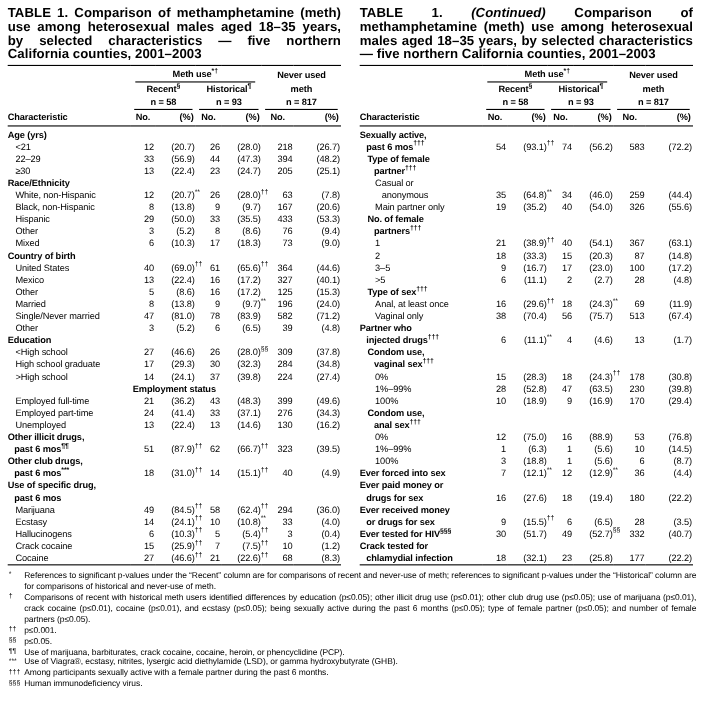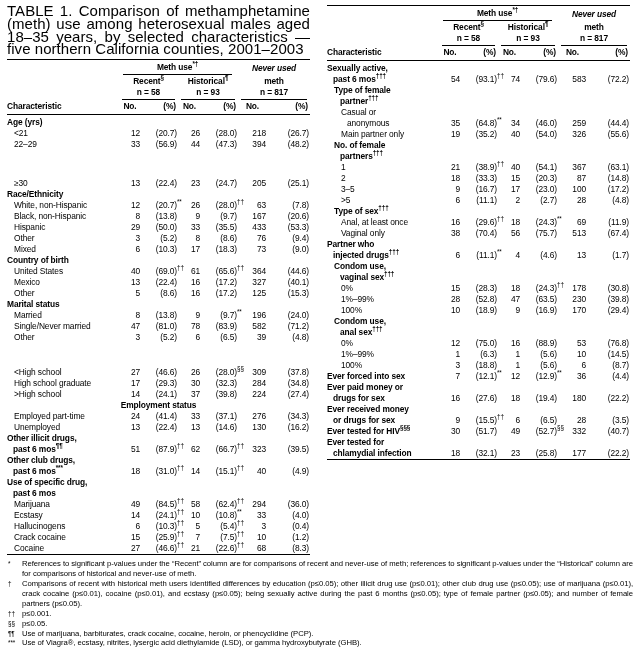--- a/index.html
+++ b/index.html
@@ -1,27 +1,27 @@
 <!DOCTYPE html>
 <html><head>
 <meta charset="utf-8">
 <style>
   html,body{margin:0;padding:0;background:#fff;color:#000;}
   body{width:640px;height:649px;overflow:hidden;font-family:"Liberation Sans",sans-serif;}
   .page{box-sizing:border-box;padding:5px 7px 4px 7px;}
   .cols{display:flex;gap:17px;align-items:flex-start;}
   .col{width:303px;flex:none;}
-  .title{font-size:15px;line-height:12.8px;font-weight:normal;margin:0 0 3px 0;text-align:justify;letter-spacing:.05px;}
+  .title{font-size:12px;line-height:12.8px;font-weight:bold;margin:0 0 3px 0;text-align:justify;letter-spacing:.05px;}
   .title .it{font-style:italic;}
   table.dt{width:303px;table-layout:fixed;border-collapse:collapse;border-top:1px solid #000;border-bottom:1px solid #000;font-size:8.4px;letter-spacing:-.1px;}
   .dt td{padding:0;vertical-align:bottom;line-height:11px;}
   .dt thead td{font-weight:bold;text-align:center;}
   .dt thead .grpline{border-bottom:1px solid #000;padding-bottom:1px;}
   .dt thead td.h-grp{padding:2px 6px 0 4px;}
-  .dt thead td.h-nvr{padding:2px 2px 1px 2px;font-style:italic;}
+  .dt thead td.h-nvr{padding:2px 2px 1px 2px;}
   .dt thead td.h-sub{padding:1px 3px 0 3px;}
   .dt thead tr.hlast td{border-bottom:1px solid #000;padding-top:1px;padding-bottom:2px;}
   .dt thead td.h-char{text-align:left;}
   .dt thead td.h-no{text-align:center;}
   .dt thead td.h-pct{text-align:right;padding-right:2px;}
   .dt tbody td.lab{text-align:left;}
   .dt tbody td.lab.b{font-weight:bold;}
   .dt tbody td.no{text-align:right;padding-right:1px;}
   .dt tbody td.pct{text-align:right;padding-right:1px;white-space:nowrap;}
   .dt tbody tr.first td{padding-top:2px;}
@@ -112,21 +112,21 @@
                 </td>
                 <td class="no">33</td>
                 <td class="pct">(56.9)</td>
                 <td class="no">44</td>
                 <td class="pct">(47.3)</td>
                 <td class="no">394</td>
                 <td class="pct">(48.2)</td>
               </tr>
               <tr>
                 <td class="lab">
-                  <div class="ln" style="padding-left: 7px; margin-top: 28px;">≥30</div>
+                  <div class="ln" style="padding-left: 7px;">≥30</div>
                 </td>
                 <td class="no">13</td>
                 <td class="pct">(22.4)</td>
                 <td class="no">23</td>
                 <td class="pct">(24.7)</td>
                 <td class="no">205</td>
                 <td class="pct">(25.1)</td>
               </tr>
               <tr>
                 <td colspan="7" class="lab b">
@@ -220,25 +220,20 @@
                   <div class="ln" style="padding-left: 7px;">Other</div>
                 </td>
                 <td class="no">5</td>
                 <td class="pct">(8.6)</td>
                 <td class="no">16</td>
                 <td class="pct">(17.2)</td>
                 <td class="no">125</td>
                 <td class="pct">(15.3)</td>
               </tr>
               <tr>
-                <td colspan="7" class="lab b">
-                  <div class="ln" style="padding-left: 0px;">Marital status</div>
-                </td>
-              </tr>
-              <tr>
                 <td class="lab">
                   <div class="ln" style="padding-left: 7px;">Married</div>
                 </td>
                 <td class="no">8</td>
                 <td class="pct">(13.8)</td>
                 <td class="no">9</td>
                 <td class="pct">(9.7)<sup>**</sup></td>
                 <td class="no">196</td>
                 <td class="pct">(24.0)</td>
               </tr>
@@ -258,22 +253,27 @@
                   <div class="ln" style="padding-left: 7px;">Other</div>
                 </td>
                 <td class="no">3</td>
                 <td class="pct">(5.2)</td>
                 <td class="no">6</td>
                 <td class="pct">(6.5)</td>
                 <td class="no">39</td>
                 <td class="pct">(4.8)</td>
               </tr>
               <tr>
-                <td class="lab">
-                  <div class="ln" style="padding-left: 7px; margin-top: 24px;">&lt;High school</div>
+                <td colspan="7" class="lab b">
+                  <div class="ln" style="padding-left: 0px;">Education</div>
+                </td>
+              </tr>
+              <tr>
+                <td class="lab">
+                  <div class="ln" style="padding-left: 7px;">&lt;High school</div>
                 </td>
                 <td class="no">27</td>
                 <td class="pct">(46.6)</td>
                 <td class="no">26</td>
                 <td class="pct">(28.0)<sup>§§</sup></td>
                 <td class="no">309</td>
                 <td class="pct">(37.8)</td>
               </tr>
               <tr>
                 <td class="lab">
@@ -297,20 +297,31 @@
                 <td class="no">224</td>
                 <td class="pct">(27.4)</td>
               </tr>
               <tr>
                 <td colspan="7" class="lab b">
                   <div class="ln" style="padding-left: 0px; text-align: center;">Employment status</div>
                 </td>
               </tr>
               <tr>
                 <td class="lab">
+                  <div class="ln" style="padding-left: 7px;">Employed full-time</div>
+                </td>
+                <td class="no">21</td>
+                <td class="pct">(36.2)</td>
+                <td class="no">43</td>
+                <td class="pct">(48.3)</td>
+                <td class="no">399</td>
+                <td class="pct">(49.6)</td>
+              </tr>
+              <tr>
+                <td class="lab">
                   <div class="ln" style="padding-left: 7px;">Employed part-time</div>
                 </td>
                 <td class="no">24</td>
                 <td class="pct">(41.4)</td>
                 <td class="no">33</td>
                 <td class="pct">(37.1)</td>
                 <td class="no">276</td>
                 <td class="pct">(34.3)</td>
               </tr>
               <tr>
@@ -407,20 +418,21 @@
                 <td class="no">21</td>
                 <td class="pct">(22.6)<sup>††</sup></td>
                 <td class="no">68</td>
                 <td class="pct">(8.3)</td>
               </tr>
             </tbody>
           </table>
         </div>
     </section>
     <section class="col">
+      <h2 class="title"><span>TABLE 1. </span><span class="it">(Continued)</span><span> Comparison of methamphetamine (meth) use among heterosexual males aged 18–35 years, by selected characteristics — five northern California counties, 2001–2003</span></h2>
       <div id="tbl-right">
           <table class="dt">
             <colgroup>
               <col style="width: 112px;">
               <col style="width: 22px;">
               <col style="width: 37px;">
               <col style="width: 23px;">
               <col style="width: 37px;">
               <col style="width: 29px;">
               <col style="width: 43px;">
@@ -466,21 +478,21 @@
             </thead>
             <tbody>
               <tr class="first">
                 <td class="lab b">
                   <div class="ln" style="padding-left: 0px;">Sexually active,</div>
                   <div class="ln" style="padding-left: 6px;">past 6 mos<sup>†††</sup></div>
                 </td>
                 <td class="no">54</td>
                 <td class="pct">(93.1)<sup>††</sup></td>
                 <td class="no">74</td>
-                <td class="pct">(79.6)</td>
+                <td class="pct">(56.2)</td>
                 <td class="no">583</td>
                 <td class="pct">(72.2)</td>
               </tr>
               <tr>
                 <td colspan="7" class="lab b">
                   <div class="ln" style="padding-left: 7px;">Type of female</div>
                   <div class="ln" style="padding-left: 13px;">partner<sup>†††</sup></div>
                 </td>
               </tr>
               <tr>
@@ -714,21 +726,21 @@
                 </td>
                 <td class="no">30</td>
                 <td class="pct">(51.7)</td>
                 <td class="no">49</td>
                 <td class="pct">(52.7)<sup>§§</sup></td>
                 <td class="no">332</td>
                 <td class="pct">(40.7)</td>
               </tr>
               <tr>
                 <td class="lab b">
-                  <div class="ln" style="padding-left: 0px;">Ever tested for</div>
+                  <div class="ln" style="padding-left: 0px;">Crack tested for</div>
                   <div class="ln" style="padding-left: 6px;">chlamydial infection</div>
                 </td>
                 <td class="no">18</td>
                 <td class="pct">(32.1)</td>
                 <td class="no">23</td>
                 <td class="pct">(25.8)</td>
                 <td class="no">177</td>
                 <td class="pct">(22.2)</td>
               </tr>
             </tbody>

